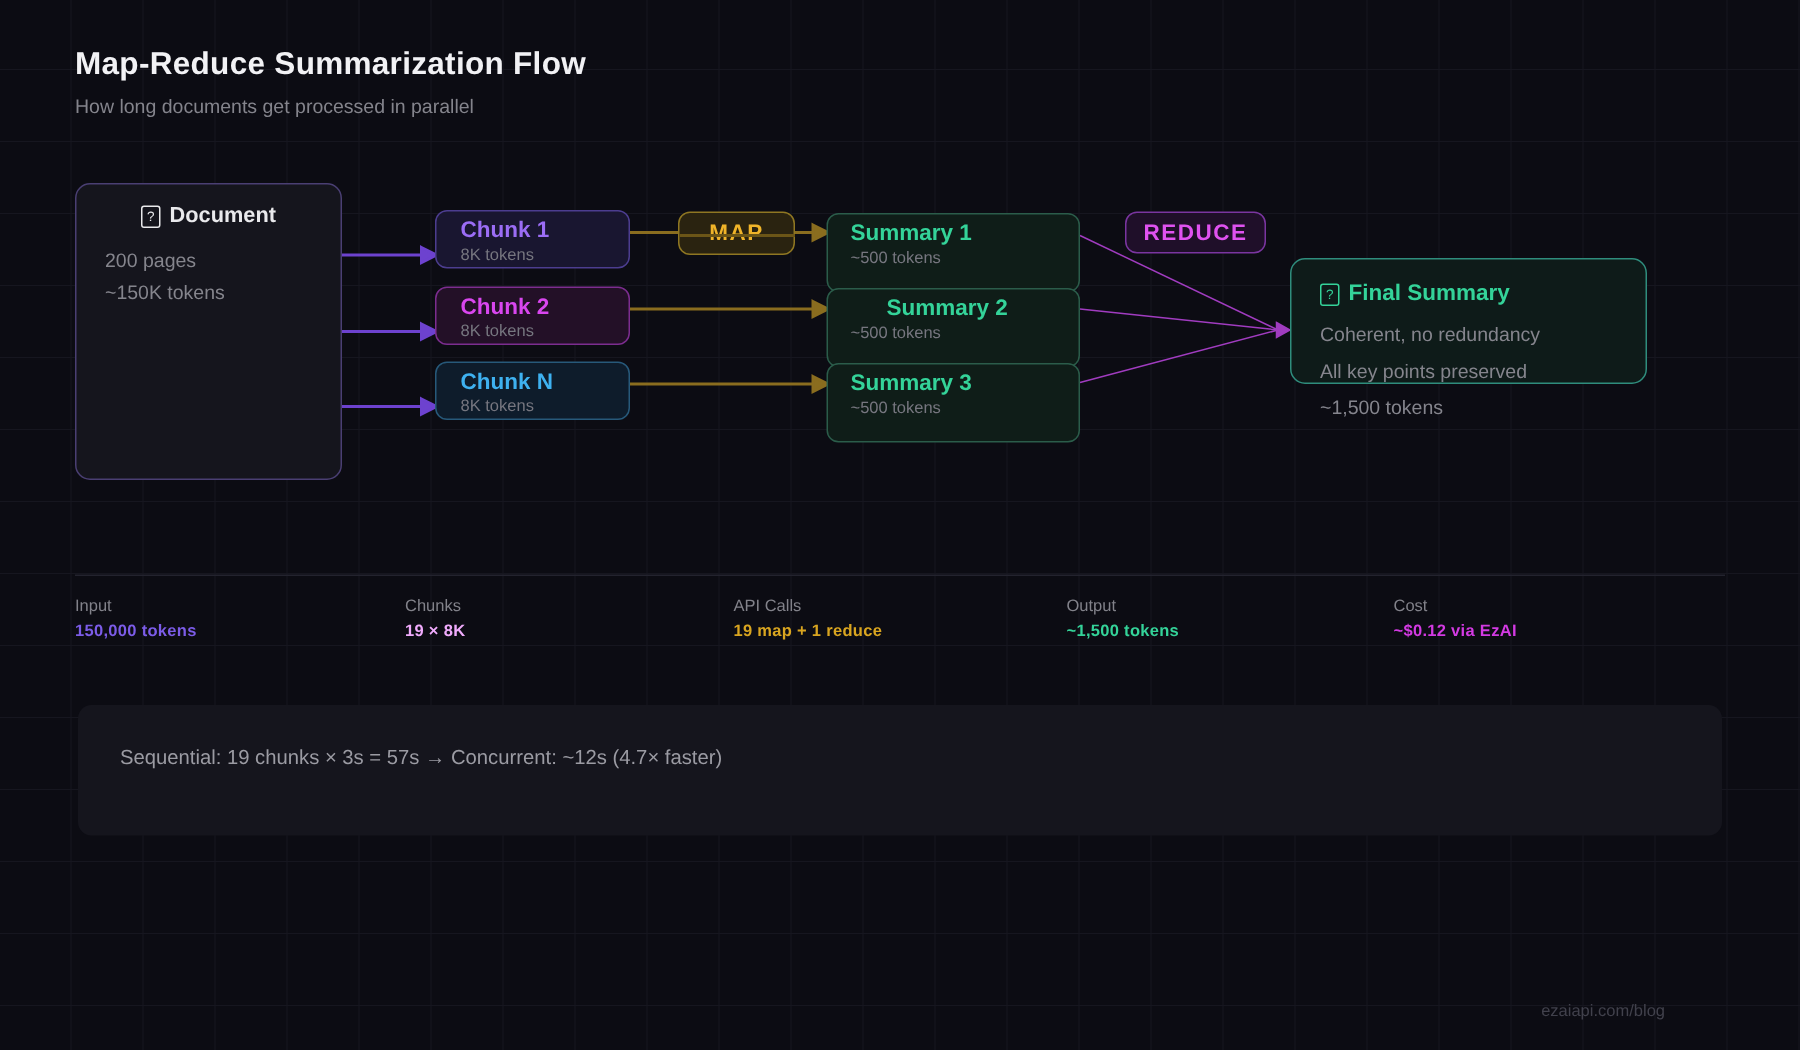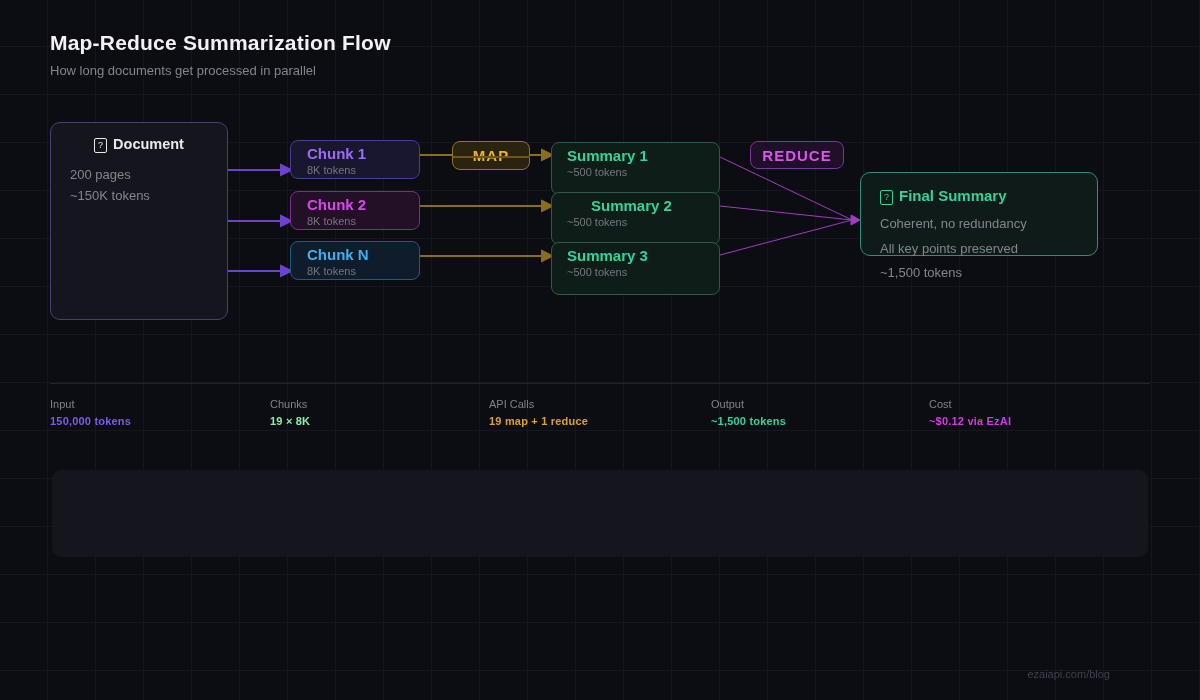--- a/index.html
+++ b/index.html
@@ -174,31 +174,32 @@
 </div>
 
 <div class="abs separator"></div>
 
 <div class="abs stat p0">
   <div class="stat-label">Input</div>
   <div class="stat-value" style="color: rgb(124, 92, 232);">150,000 tokens</div>
 </div>
 <div class="abs stat p1">
   <div class="stat-label">Chunks</div>
-  <div class="stat-value" style="color: #86efac;">19 × 8K</div>
+  <div class="stat-value" style="color: #f0abfc;">19 × 8K</div>
 </div>
 <div class="abs stat p2">
   <div class="stat-label">API Calls</div>
   <div class="stat-value" style="color: rgb(217, 165, 32);">19 map + 1 reduce</div>
 </div>
 <div class="abs stat p3">
   <div class="stat-label">Output</div>
   <div class="stat-value" style="color: rgb(52, 211, 153);">~1,500 tokens</div>
 </div>
 <div class="abs stat p4">
   <div class="stat-label">Cost</div>
   <div class="stat-value" style="color: rgb(211, 58, 226);">~$0.12 via EzAI</div>
 </div>
 
 <div class="abs note-box">
+  <div class="note-body">Sequential: 19 chunks × 3s = 57s  →  Concurrent: ~12s (4.7× faster)</div>
 </div>
 
 <div class="abs watermark">ezaiapi.com/blog</div>
 
 </body></html>

